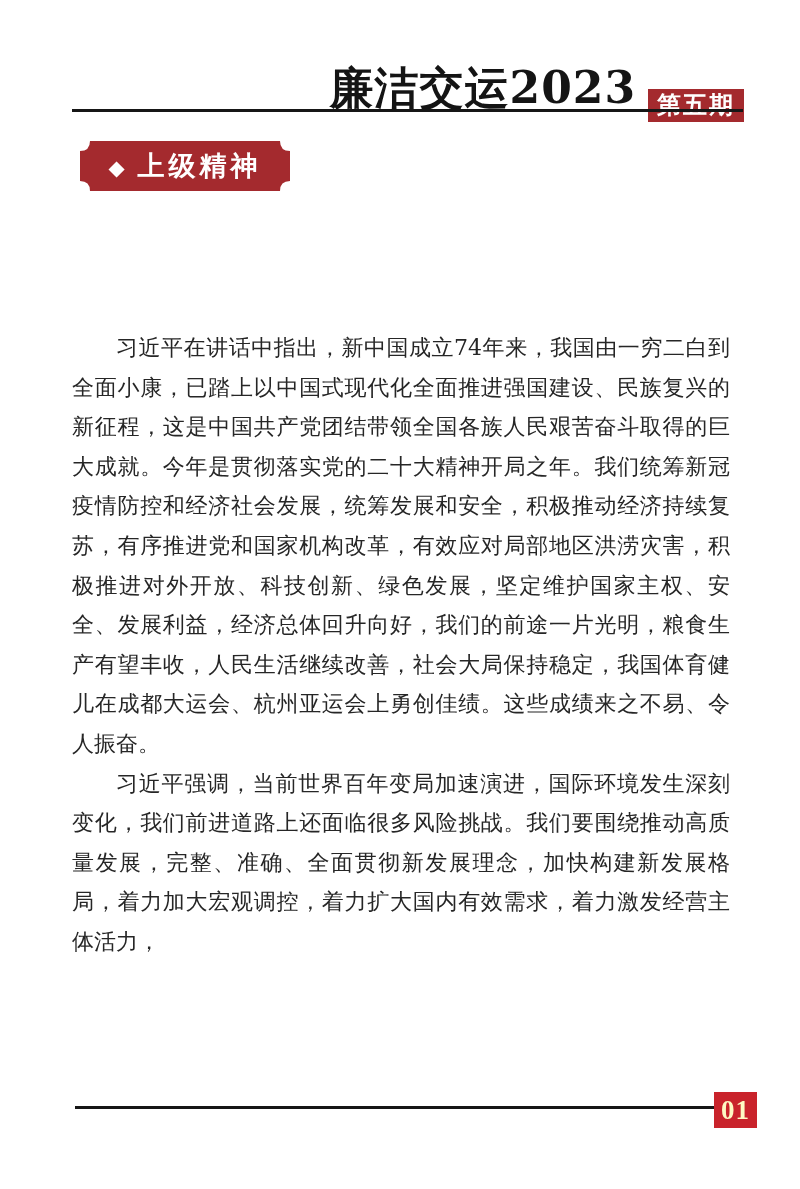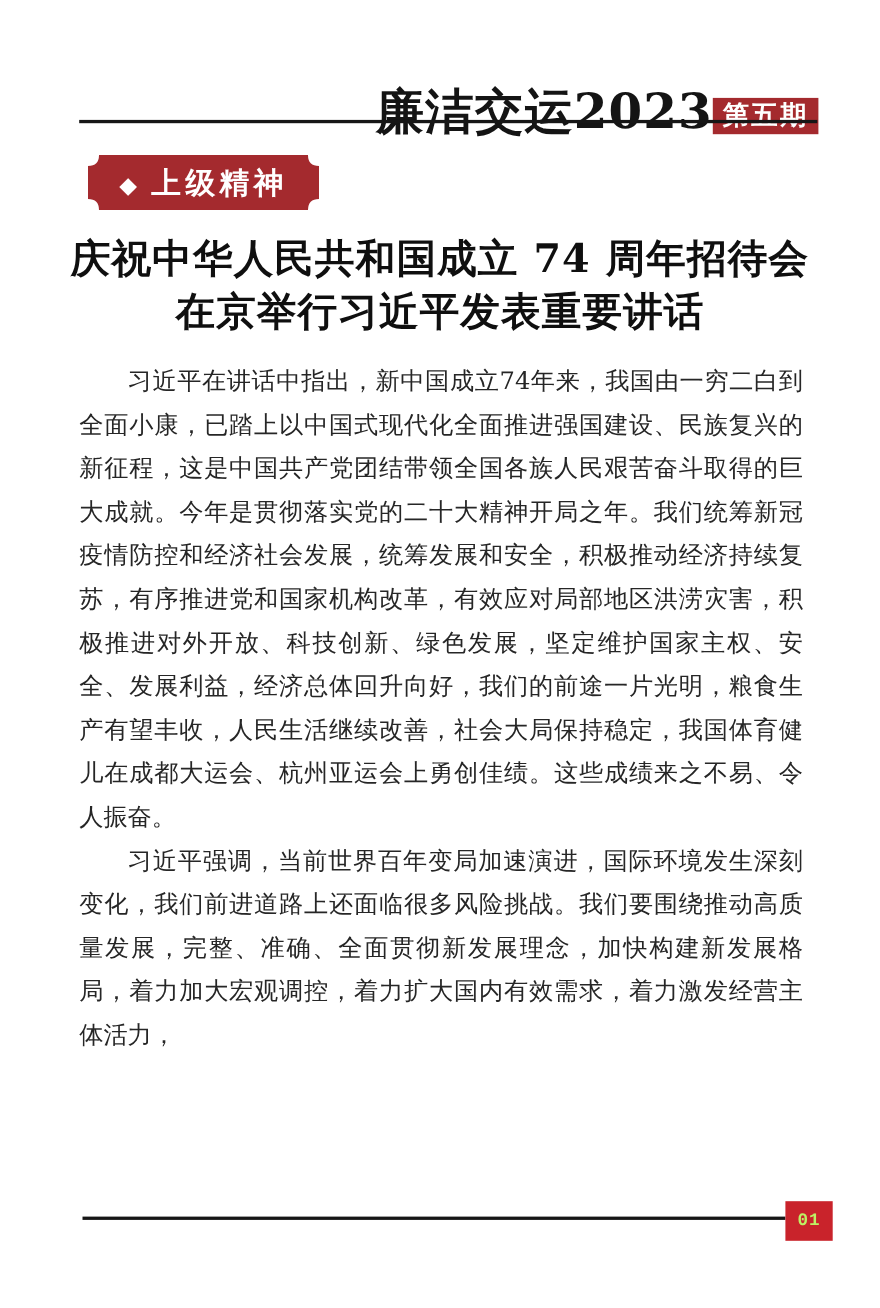--- a/index.html
+++ b/index.html
@@ -8,21 +8,21 @@
     width:800px; height:1189px;
     background:#ffffff;
     overflow:hidden;
     font-family:"DejaVu Serif","Liberation Serif",serif;
     color:#1c1c1c;
   }
 
   
   .masthead-row {
     position:absolute; top:52px; right:56px;
-    display:flex; align-items:flex-end; 
+    display:flex; align-items:center; gap:12px;
   }
   .brand {
     font-size:44px; font-weight:bold; line-height:1;
     color:#141414; letter-spacing:1px;
   }
   .issue {
     background:#a42a2e; color:#ffffff;
     font-size:24px; font-weight:bold; line-height:1;
     padding:4px 9px 5px; margin-bottom:2px; letter-spacing:2px;margin-top:37px;
   }
@@ -59,24 +59,24 @@
   }
   .article-body p { margin:0; text-indent:2em; }
 
   
   .bottom-rule {
     position:absolute; left:75px; top:1106px; width:639px;
     height:3px; background:#161616;
   }
   .page-num {
     position:absolute; left:714px; top:1092px; width:43px; height:36px;
-    background:#c9232b; color:#bef264;
+    background:#c9232b; color:#fef9c3;
     display:flex; align-items:center; justify-content:center;
-    font-size:16px; font-weight:bold; letter-spacing:1px;
-    font-family:Liberation Mono, monospace;
+    font-size:27px; font-weight:bold; letter-spacing:1px;
+    font-family:Liberation Serif, serif;
   }
 </style>
 </head>
 <body>
 
 <div class="page">
 
   <header>
     <div class="masthead-row">
       <span class="brand">廉洁交运2023</span>
@@ -88,24 +88,20 @@
   <div class="section-badge">
     <svg class="plaque-svg" viewBox="0 0 214 54" preserveAspectRatio="none" aria-hidden="true">
       <path d="M12,2 H202 Q202,12 212,12 V42 Q202,42 202,52 H12 Q12,42 2,42 V12 Q12,12 12,2 Z"></path>
     </svg>
     <span class="badge-content">
       <span class="diamond">◆</span>
       <span>上级精神</span>
     </span>
   </div>
 
-  <h1 class="article-title">
-    <span class="t-line">庆祝中华人民共和国成立 74 周年招待会</span>
-    <span class="t-line">在京举行习近平发表重要讲话</span>
-  </h1>
 
   <main class="article-body">
     <p>习近平在讲话中指出，新中国成立74年来，我国由一穷二白到全面小康，已踏上以中国式现代化全面推进强国建设、民族复兴的新征程，这是中国共产党团结带领全国各族人民艰苦奋斗取得的巨大成就。今年是贯彻落实党的二十大精神开局之年。我们统筹新冠疫情防控和经济社会发展，统筹发展和安全，积极推动经济持续复苏，有序推进党和国家机构改革，有效应对局部地区洪涝灾害，积极推进对外开放、科技创新、绿色发展，坚定维护国家主权、安全、发展利益，经济总体回升向好，我们的前途一片光明，粮食生产有望丰收，人民生活继续改善，社会大局保持稳定，我国体育健儿在成都大运会、杭州亚运会上勇创佳绩。这些成绩来之不易、令人振奋。</p>
     <p>习近平强调，当前世界百年变局加速演进，国际环境发生深刻变化，我们前进道路上还面临很多风险挑战。我们要围绕推动高质量发展，完整、准确、全面贯彻新发展理念，加快构建新发展格局，着力加大宏观调控，着力扩大国内有效需求，着力激发经营主体活力，</p>
   </main>
 
   <footer>
     <div class="bottom-rule"></div>
     <div class="page-num">01</div>
   </footer>

